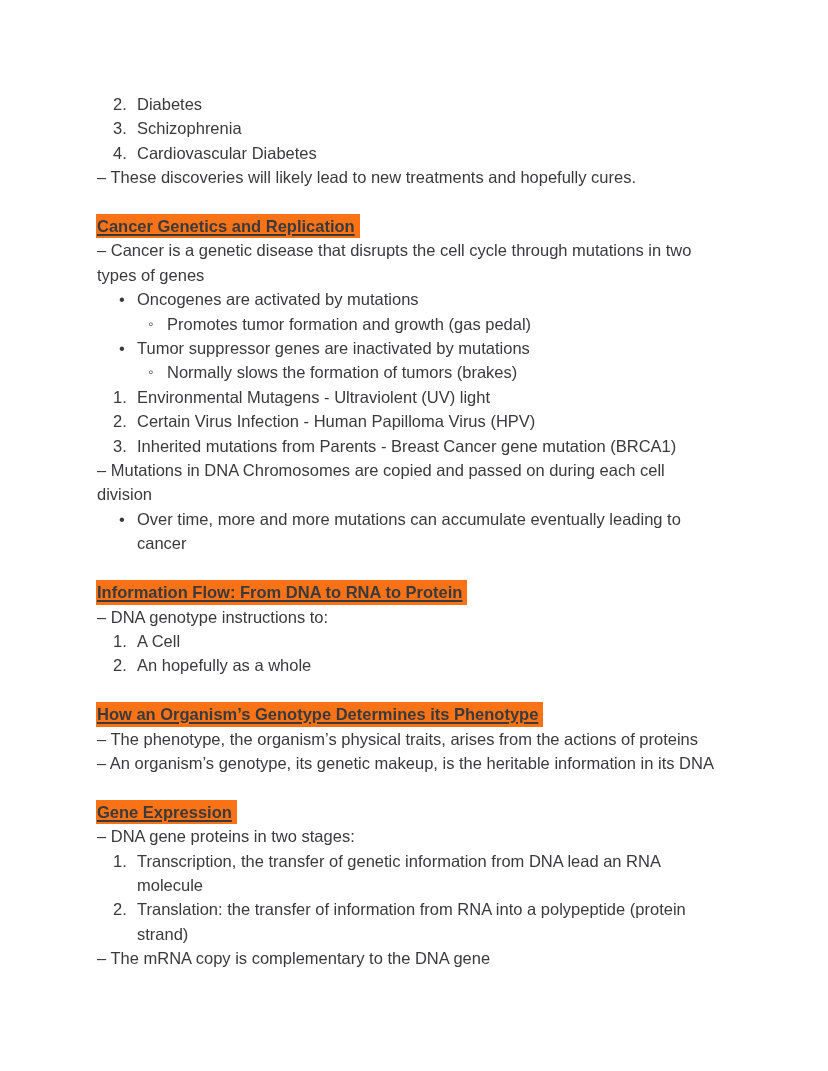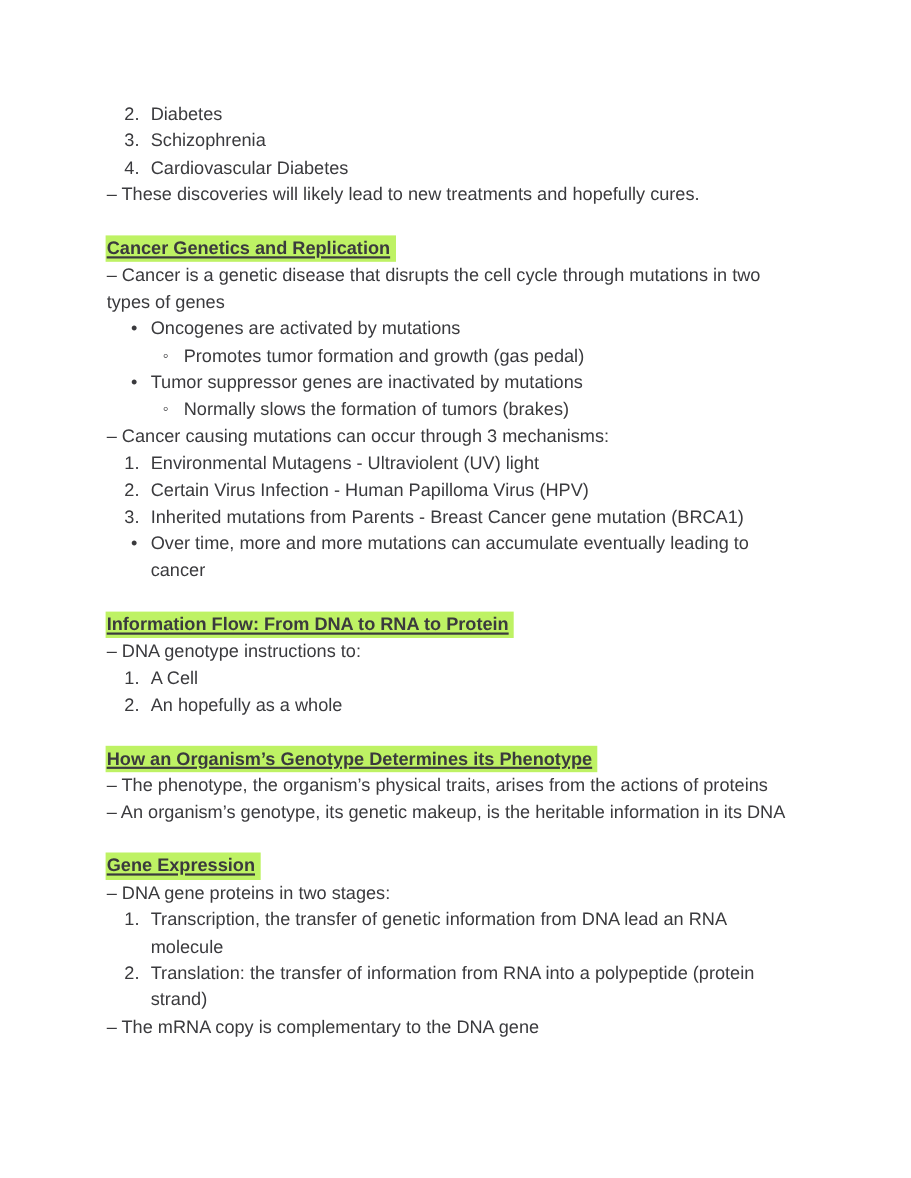--- a/index.html
+++ b/index.html
@@ -29,21 +29,21 @@
   .li.num .marker { flex: 0 0 24px; }
   
   .li.b1 { padding-left: 16px; }
   .li.b1 .marker { flex: 0 0 24px; padding-left: 6px; }
   
   .li.b2 { padding-left: 51px; }
   .li.b2 .marker { flex: 0 0 19px; font-size: 15px; }
   .heading { margin-top: 24.4px; }
   .hl {
     display: inline-block;
-    background: #bef264;
+    background: #f97316;
     font-weight: bold;
     text-decoration: underline;
     text-decoration-thickness: 1.5px;
     text-underline-offset: 2px;
     padding: 0 5px 0 1px;
     margin-left: -1px;
   }
 </style>
 </head>
 <body>
@@ -86,37 +86,37 @@
       <div class="li b1">
         <span class="marker">•</span>
         <span class="li-text">Tumor suppressor genes are inactivated by mutations</span>
       </div>
       <div class="li b2">
         <span class="marker">◦</span>
         <span class="li-text">Normally slows the formation of tumors (brakes)</span>
       </div>
     </div>
 
-    <p class="para">– Cancer causing mutations can occur through 3 mechanisms:</p>
 
     <div class="list">
       <div class="li num">
         <span class="marker">1.</span>
         <span class="li-text">Environmental Mutagens - Ultraviolent (UV) light</span>
       </div>
       <div class="li num">
         <span class="marker">2.</span>
         <span class="li-text">Certain Virus Infection - Human Papilloma Virus (HPV)</span>
       </div>
       <div class="li num">
         <span class="marker">3.</span>
         <span class="li-text">Inherited mutations from Parents - Breast Cancer gene mutation (BRCA1)</span>
       </div>
     </div>
 
+    <p class="para">– Mutations in DNA Chromosomes are copied and passed on during each cell division</p>
 
     <div class="list">
       <div class="li b1">
         <span class="marker">•</span>
         <span class="li-text">Over time, more and more mutations can accumulate eventually leading to cancer</span>
       </div>
     </div>
 
     <div class="heading">
       <span class="hl">Information Flow: From DNA to RNA to Protein</span>

